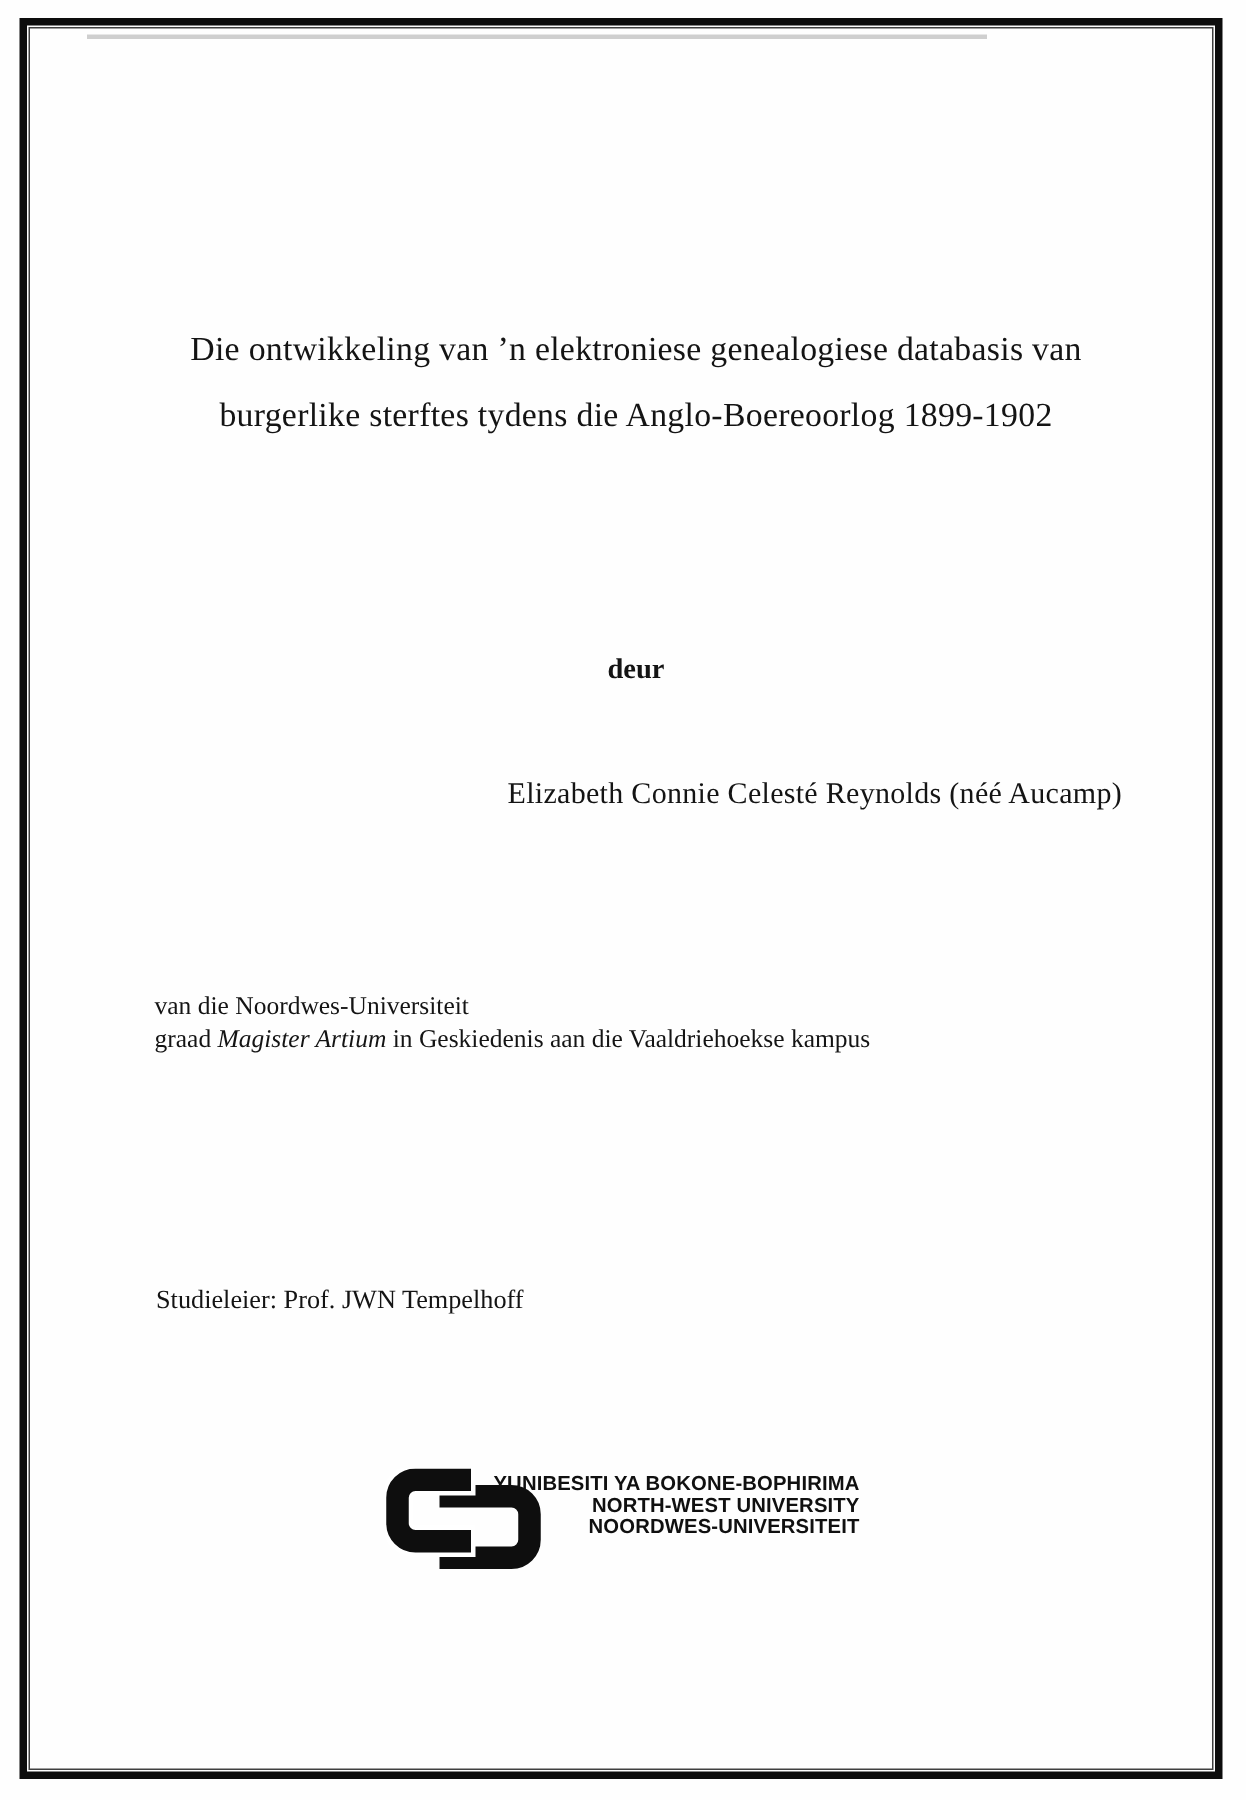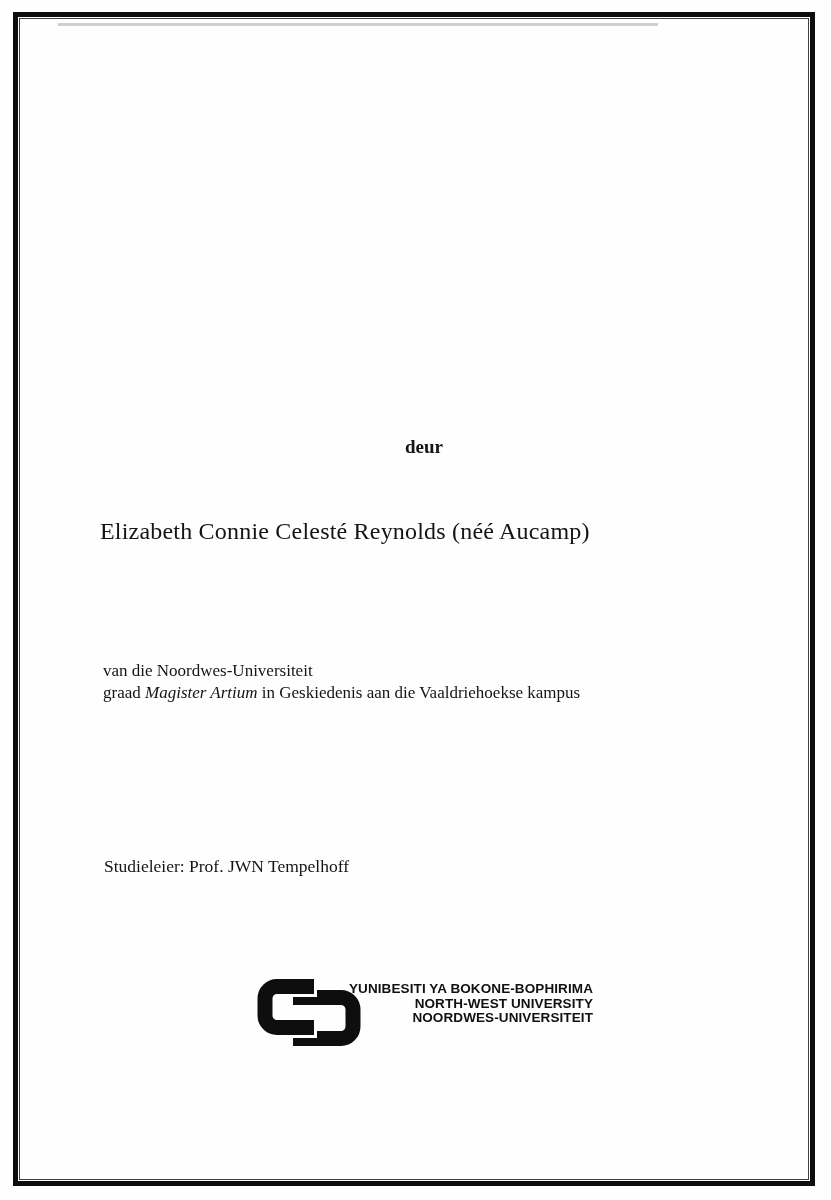--- a/index.html
+++ b/index.html
@@ -32,21 +32,21 @@
     position: absolute; top: 211px; left: 100px; width: 648px;
     text-align: center;
     font-size: 22.5px; line-height: 44px; letter-spacing: 0.2px;
   }
   .byline {
     position: absolute; top: 436px; left: 100px; width: 648px;
     text-align: center; font-size: 19px; font-weight: bold;
   }
   .author {
     position: absolute; top: 518px; left: 100px; width: 648px;
-    text-align: left; font-size: 24px; letter-spacing: 0.2px;
+    text-align: right; font-size: 20px; letter-spacing: 0.2px;
   }
   .declaration {
     position: absolute; top: 660px; left: 103px; width: 643px;
     font-size: 17px; line-height: 22px;
   }
   .declaration .just {
     text-align: justify;
     text-align-last: justify;
   }
   .supervisor-block {
@@ -56,33 +56,36 @@
   .logo {
     position: absolute; top: 977px; left: 257px; width: 330px; height: 75px;
   }
   .logo-mark { position: absolute; left: 0; top: 2px; }
   .logo-text {
     position: absolute; left: 70px; top: 5px; width: 246px;
     font-family: "Liberation Sans", "DejaVu Sans", sans-serif;
     font-size: 13.5px; font-weight: 700; line-height: 14.6px;
     letter-spacing: 0.1px; text-align: right; color: #101010;
     white-space: nowrap;
-    margin-left: 20px;
   }
 </style>
 </head>
 <body>
 
 <div class="page">
 
   <div class="frame">
     <div class="frame-inner"></div>
     <div class="frame-smudge"></div>
   </div>
 
+  <div class="title">
+    <div>Die ontwikkeling van ’n elektroniese genealogiese databasis van</div>
+    <div>burgerlike sterftes tydens die Anglo-Boereoorlog 1899-1902</div>
+  </div>
 
   <div class="byline">deur</div>
 
   <div class="author">Elizabeth Connie Celesté Reynolds (néé Aucamp)</div>
 
   <div class="declaration">
     <div>van die Noordwes-Universiteit</div>
     <div><span>graad </span><i>Magister Artium</i><span> in Geskiedenis aan die Vaaldriehoekse kampus</span></div>
   </div>
 

